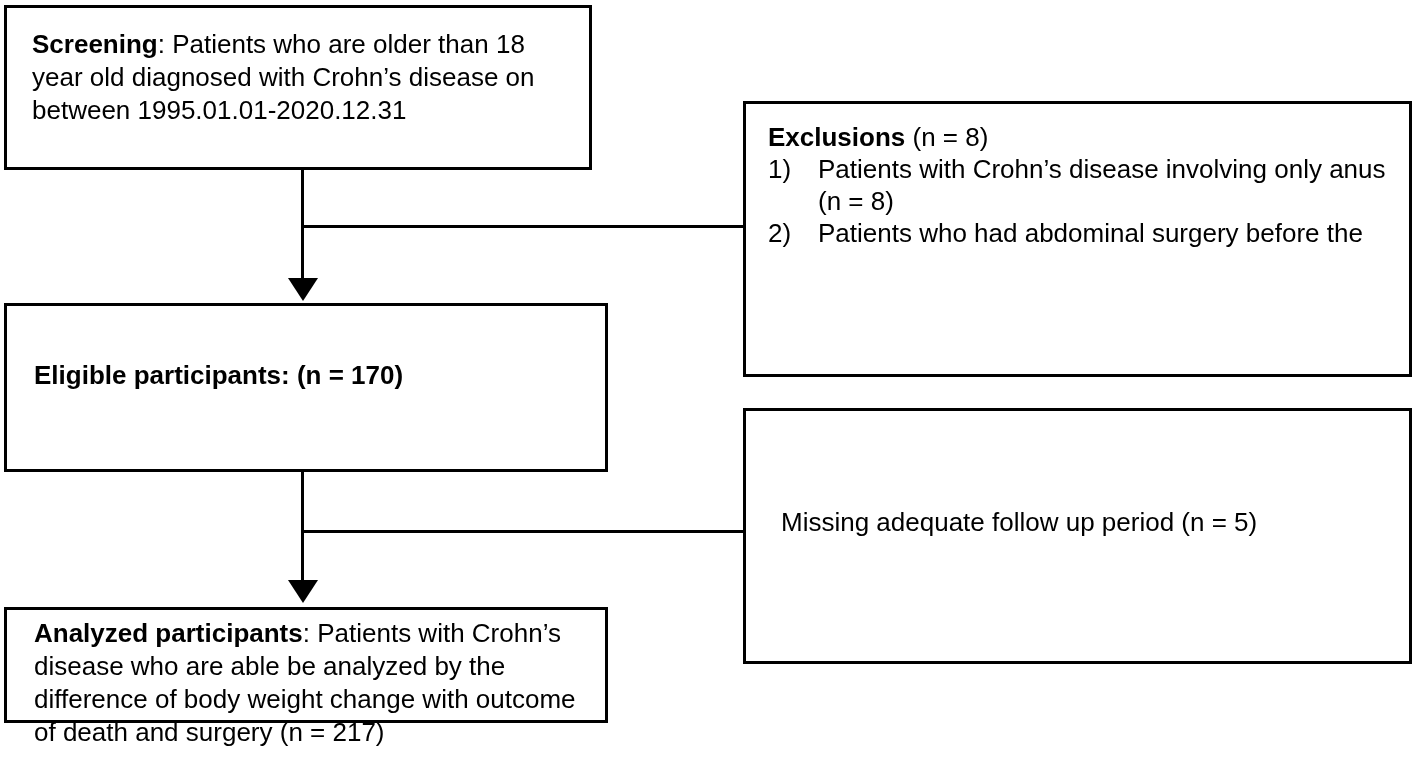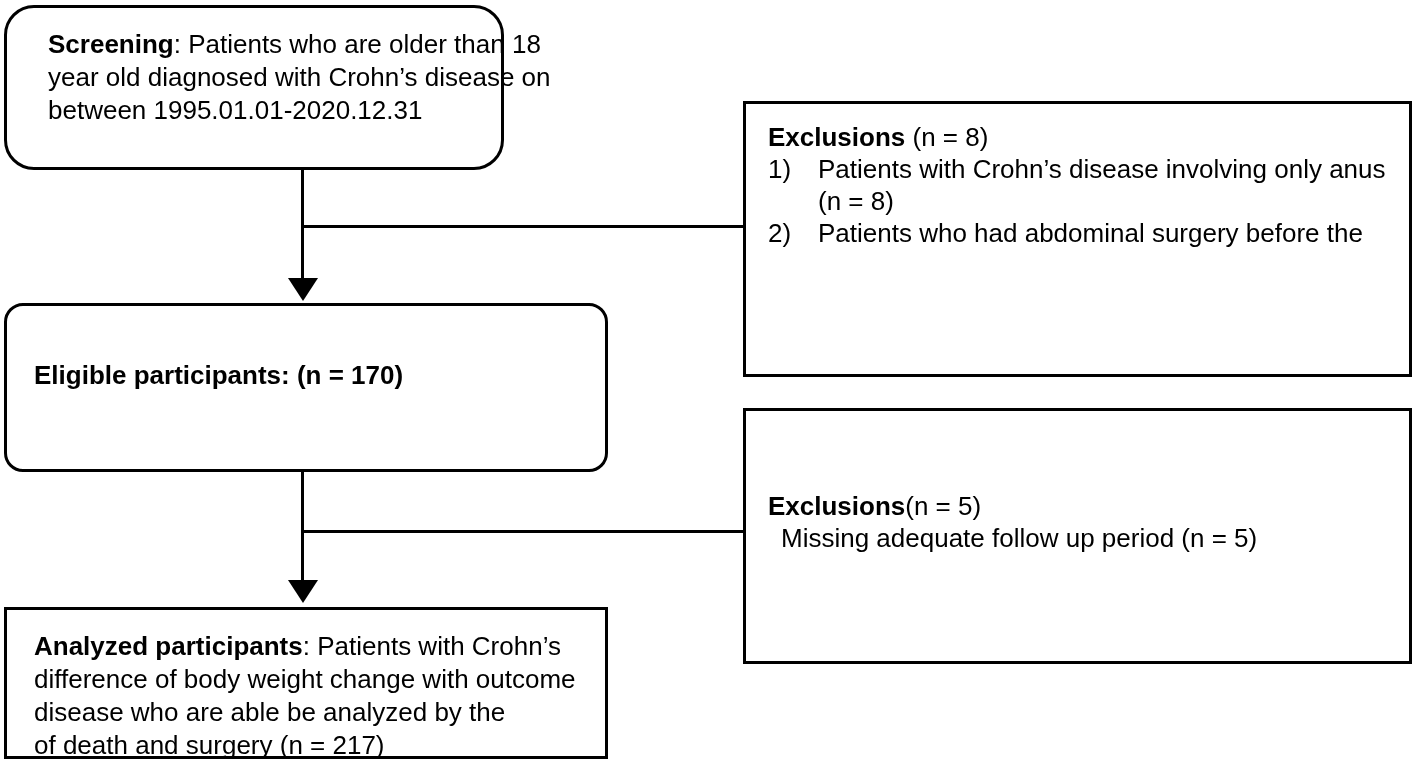--- a/index.html
+++ b/index.html
@@ -16,28 +16,28 @@
   }
   .box {
     position: absolute;
     border: 3px solid #000000;
     box-sizing: border-box;
     background: #ffffff;
   }
   .ln { white-space: nowrap; }
   .b { font-weight: 700; }
 
-  .box-screening  { left: 4px;   top: 5px;   width: 500px; height: 165px; padding: 20px 6px 0 41px; border-radius: 30px; }
+  .box-screening  { left: 4px;   top: 5px;   width: 588px; height: 165px; padding: 20px 6px 0 25px; }
   .box-excl1      { left: 743px; top: 101px; width: 669px; height: 276px; padding: 17px 4px 0 22px; line-height: 32px; }
   .box-eligible   { left: 4px;   top: 303px; width: 604px; height: 169px;
-                    display: flex; align-items: center; padding: 0 6px 24px 27px; border-radius: 19px; }
+                    display: flex; align-items: center; padding: 0 6px 24px 27px; }
   .box-excl2      { left: 743px; top: 408px; width: 669px; height: 256px;
                     display: flex; flex-direction: column; justify-content: center;
                     padding: 0 4px 28px 22px; line-height: 32px; }
-  .box-analyzed   { left: 4px;   top: 607px; width: 604px; height: 152px; padding: 20px 4px 0 27px; }
+  .box-analyzed   { left: 4px;   top: 607px; width: 604px; height: 116px; padding: 7px 4px 0 27px; }
 
   .item { display: flex; }
   .item .marker { flex: 0 0 50px; width: 50px; }
   .indent { margin-left: 13px; }
 
   .vline, .hline { position: absolute; background: #000000; }
   .v1 { left: 301px; top: 170px; width: 3px;   height: 110px; }
   .h1 { left: 301px; top: 225px; width: 442px; height: 3px; }
   .v2 { left: 301px; top: 472px; width: 3px;   height: 110px; }
   .h2 { left: 301px; top: 530px; width: 442px; height: 3px; }
@@ -77,28 +77,27 @@
         <div class="ln">Patients who had abdominal surgery before the</div>
       </div>
     </div>
   </div>
 
   <div class="box box-eligible">
     <div class="ln b">Eligible participants: (n = 170)</div>
   </div>
 
   <div class="box box-excl2">
-    <div class="ln"><span class="b">Exclusions</span><span>(n = 5)</span></div>
     <div class="ln indent">Missing adequate follow up period (n = 5)</div>
   </div>
 
   <div class="box box-analyzed">
     <div class="ln"><span class="b">Analyzed participants</span><span>: Patients with Crohn’s</span></div>
+    <div class="ln">disease who are able be analyzed by the</div>
     <div class="ln">difference of body weight change with outcome</div>
-    <div class="ln">disease who are able be analyzed by the</div>
     <div class="ln">of death and surgery (n = 217)</div>
   </div>
 
   <div class="vline v1"></div>
   <div class="arrowhead a1"></div>
   <div class="hline h1"></div>
 
   <div class="vline v2"></div>
   <div class="arrowhead a2"></div>
   <div class="hline h2"></div>

